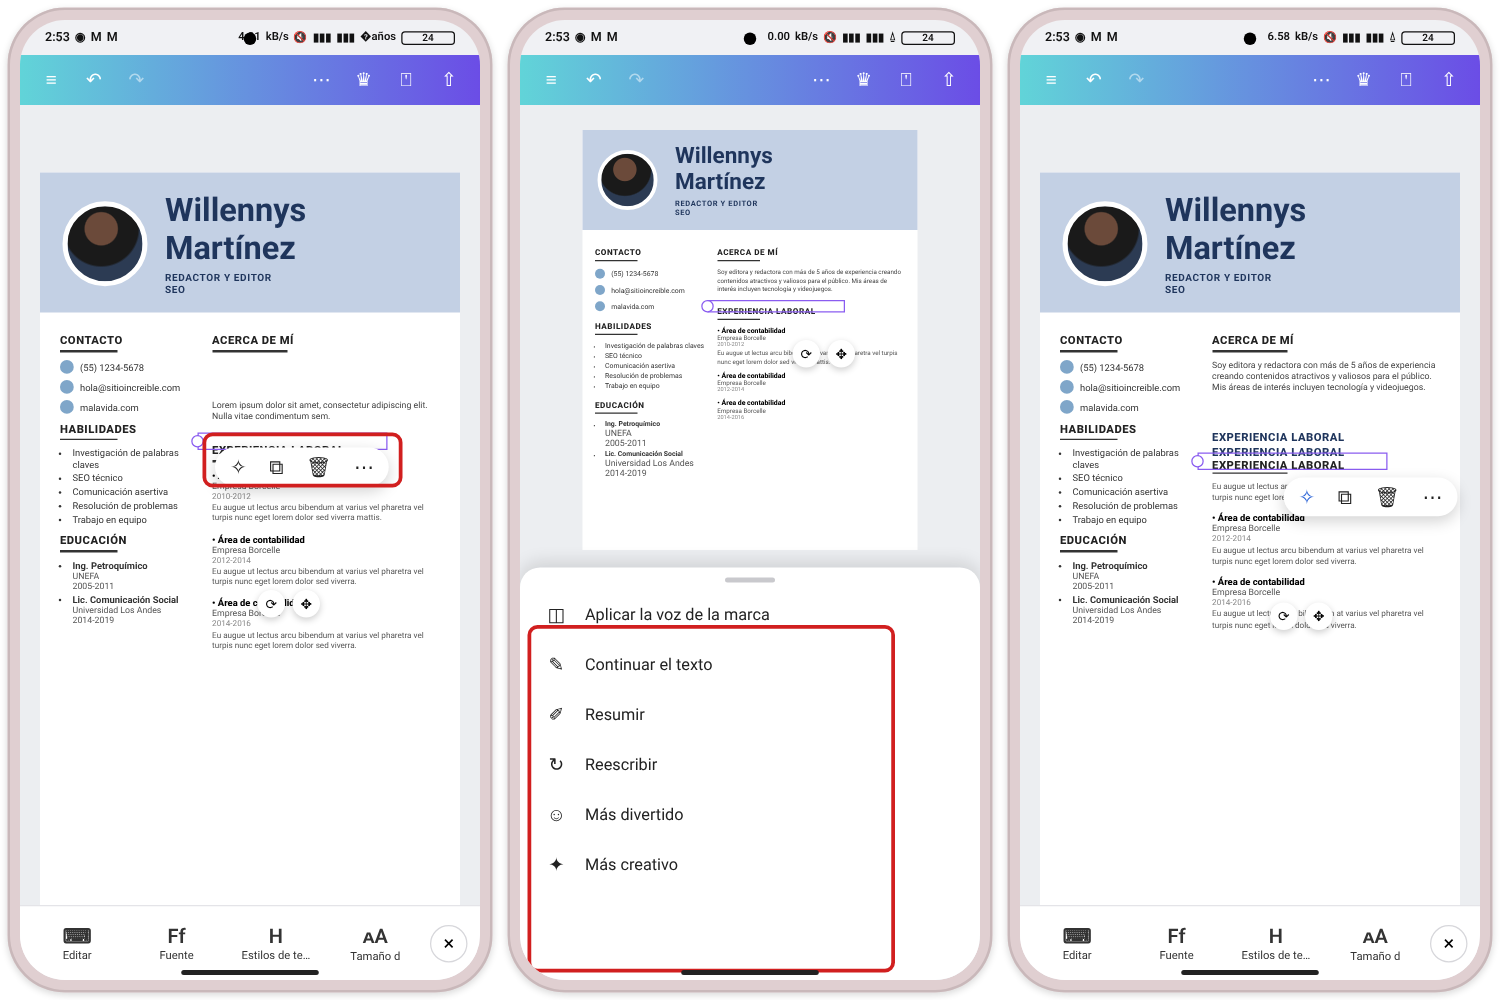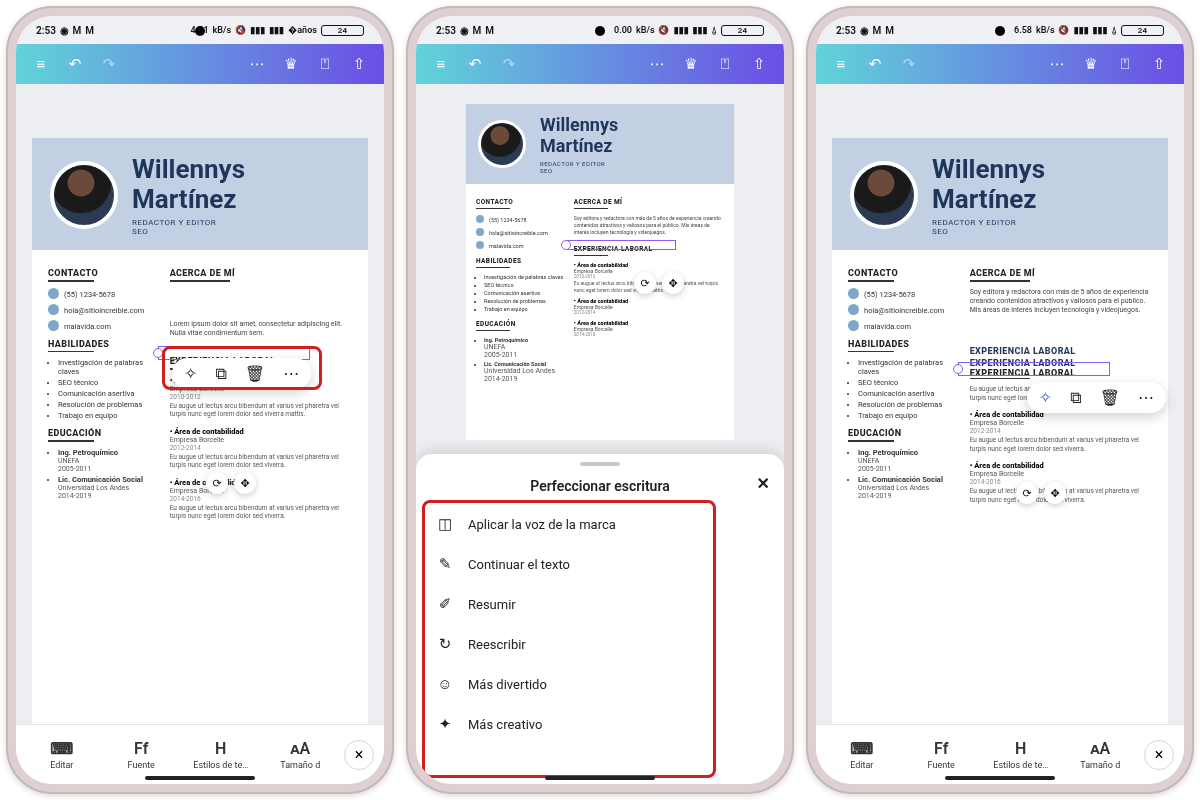--- a/index.html
+++ b/index.html
@@ -30,21 +30,21 @@
   .tspacer{flex:1}
   .topbar .tb{width:26px;height:26px;display:flex;align-items:center;justify-content:center;font-size:15px}
   
   .canvas{flex:1;overflow:hidden;position:relative;background:#eceef1}
   .doc{background:#fff;position:absolute}
   
   .hdr{background:var(--panel-blue);padding:16px 18px 14px;display:flex;gap:14px;align-items:center}
   .avatar{width:68px;height:68px;border-radius:50%;border:4px solid #fff;background:radial-gradient(circle at 45% 30%,#6b4a3a 0 24%,#1a1a1a 26% 55%,#2c3b53 58% 100%);flex-shrink:0}
   .avatar.sm{width:48px;height:48px;border-width:3px}
   .nm{color:var(--navy);font-weight:700}
-  .role{color:var(--navy);font-size:8px;letter-spacing:.5px;font-weight:400;margin-top:4px}
+  .role{color:var(--navy);font-size:8px;letter-spacing:.5px;font-weight:700;margin-top:4px}
   .cols{display:flex}
   .lcol{width:38%;padding:10px 0 12px 16px}
   .rcol{flex:1;padding:10px 14px 12px 10px;position:relative}
   .sech{font-size:9px;letter-spacing:.4px;font-weight:800;color:#222;margin:8px 0 2px}
   .rule{height:1.5px;background:var(--line);width:46px;margin-bottom:6px}
   .rule.lg{width:60px}
   .bul{font-size:7.5px;color:#333;margin:0;padding-left:10px}
   .bul li{margin-bottom:2px}
   .bul.strong>li{font-weight:700}
   .bul.strong>li>div{font-weight:400;font-size:7px;color:#555}
@@ -332,24 +332,20 @@
           </div>
         </div>
       </div>
       <div class="handles" style="left:218px;top:188px">
         <div class="hcirc">⟳</div>
         <div class="hcirc">✥</div>
       </div>
 
       <div class="sheet" style="height:330px">
         <div class="grab"></div>
-        <div class="sheet-h">
-          <span>Perfeccionar escritura</span>
-          <span class="cx">✕</span>
-        </div>
         <div class="opt">
             <span class="oi">◫</span>
             <span>Aplicar la voz de la marca</span>
           </div>
         <div class="opt">
             <span class="oi">✎</span>
             <span>Continuar el texto</span>
           </div>
         <div class="opt">
             <span class="oi">✐</span>

